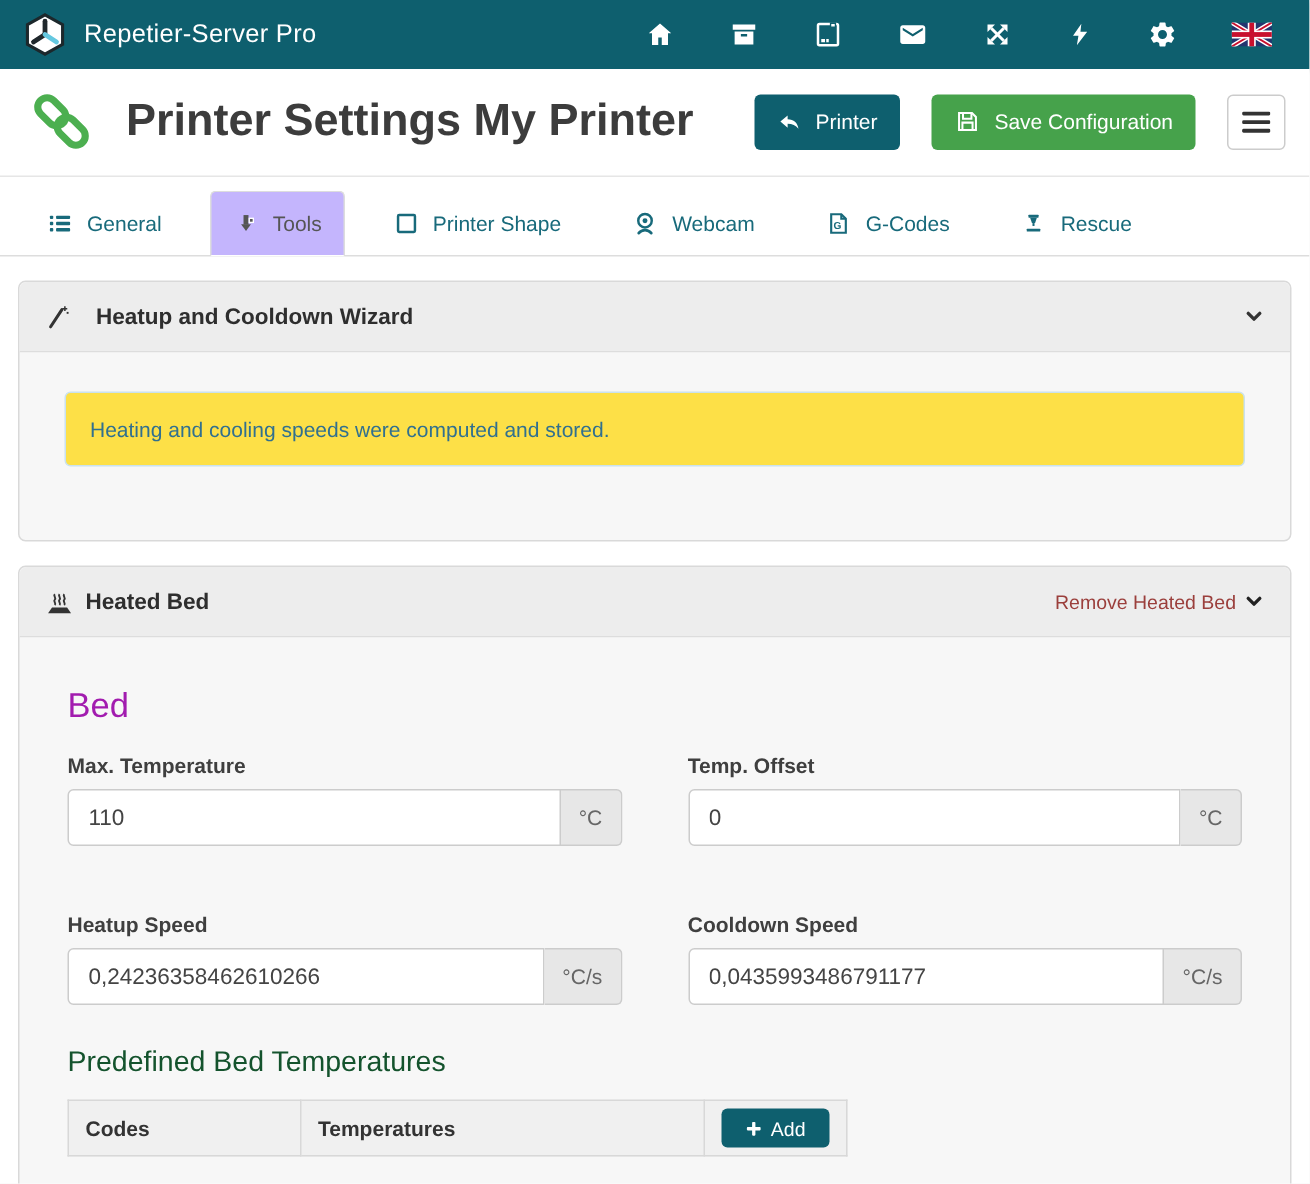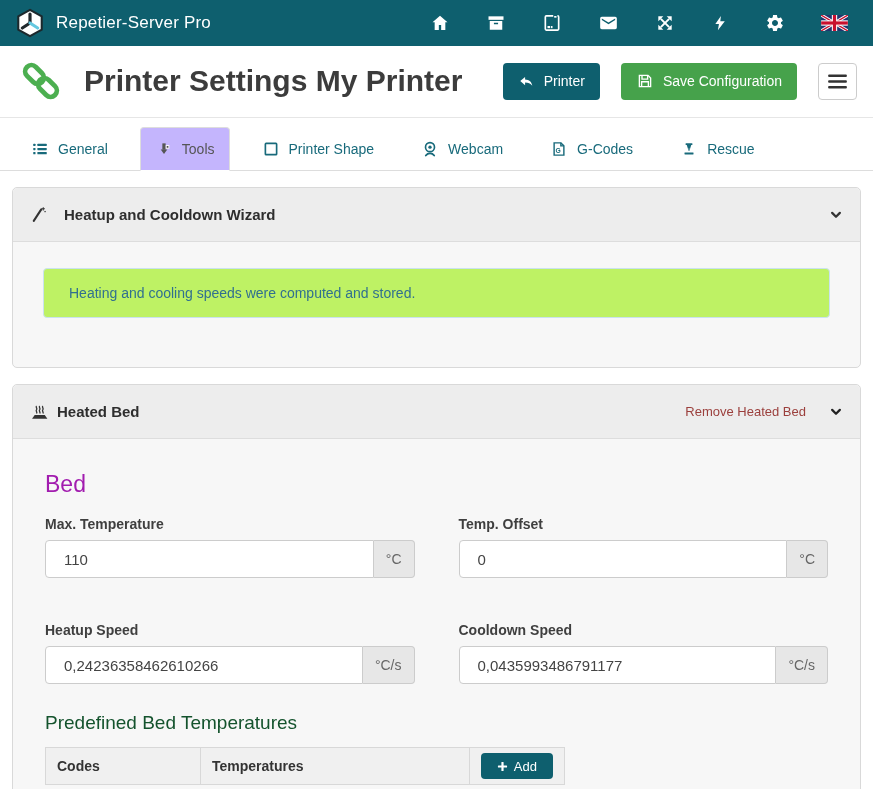--- a/index.html
+++ b/index.html
@@ -31,41 +31,41 @@
   .tabs { display:flex; align-items:flex-end; gap:17px; padding:0 16px; margin-top:9px;
           border-bottom:1px solid #ddd; }
   .tab { display:flex; align-items:center; gap:9px; padding:12px 14px; font-size:14px;
          color:#186a7b; border:1px solid transparent; border-radius:4px 4px 0 0;
          margin-bottom:-1px; cursor:pointer; }
   .tab.active { background:#c4b5fd; border-color:#ddd; border-bottom-color:#fff; color:#555; }
 
   
   .panel { margin:16px 12px 0 12px; border:1px solid #d9d9d9; border-radius:5px; background:#f7f7f7; }
   .panel-heading { display:flex; align-items:center; background:#ededed; border-bottom:1px solid #ddd;
-                   padding:0 16px; height:54px; border-radius:5px 5px 0 0; font-size:15px;
+                   padding:0 16px; height:47px; border-radius:5px 5px 0 0; font-size:15px;
                    font-weight:700; color:#2e2e2e; cursor:pointer; }
   .heading-gap { margin-left:16px; }
   .heading-gap-sm { margin-left:7px; }
-  .heading-right { margin-left:auto; display:flex; align-items:center; gap:22px;justify-content:center; }
+  .heading-right { margin-left:auto; display:flex; align-items:center; gap:4px;justify-content:center; }
   .remove-link { color:#9b3f3c; font-size:13px; font-weight:400; cursor:pointer; }
   .chev { margin-left:auto; display:flex; cursor:pointer; }
   .chev-inline { display:flex; cursor:pointer; }
 
   .wizard-body { padding:26px 30px 49px 30px; }
-  .alert-info { background:#bef264; border:1px solid #cae2ee; border-radius:4px;
-                padding:16px 25px; color:#31708f; font-size:14px; }
+  .alert-info { background:#fde047; border:1px solid #cae2ee; border-radius:4px;
+                padding:16px 16px; color:#31708f; font-size:14px; }
 
   .bed-body { padding:0 32px 46px 32px; }
   .section-heading { font-size:23px; font-weight:400; color:#a21caf; margin:32px 0 18px 0; }
 
   .fields-grid { display:grid; grid-template-columns:1fr 1fr; column-gap:26px; row-gap:18px;gap:44px; }
   .field-label { display:block; font-size:14px; font-weight:700; color:#3f3f3f; margin-bottom:8px; }
   .input-group { display:flex; }
   .form-input { flex:1; min-width:0; height:38px; border:1px solid #ccc; border-radius:4px 0 0 4px;
-                padding:0 18px; font-size:15px; color:#444; background:#fff; font-family:inherit; }
+                padding:0 13px; font-size:15px; color:#444; background:#fff; font-family:inherit; }
   .addon { background:#e7e7e7; border:1px solid #ccc; border-left:none; border-radius:0 4px 4px 0;
            display:flex; align-items:center; padding:0 12px; font-size:14px; color:#666; }
 
   .table-heading { font-size:19px; font-weight:400; color:#14532d; margin:28px 0 13px 0; }
   .temps-table { border-collapse:collapse; width:520px; }
   .temps-table th { background:#f0f0f0; border:1px solid #d8d8d8; padding:5px 11px;
                     text-align:left; font-size:14px; color:#333; height:36px; }
   .th-name { width:155px; }
   .th-action { width:72px; text-align:center !important; }
   .btn-add { background:#0e5f6e; color:#fff; border:none; border-radius:4px; height:26px;

